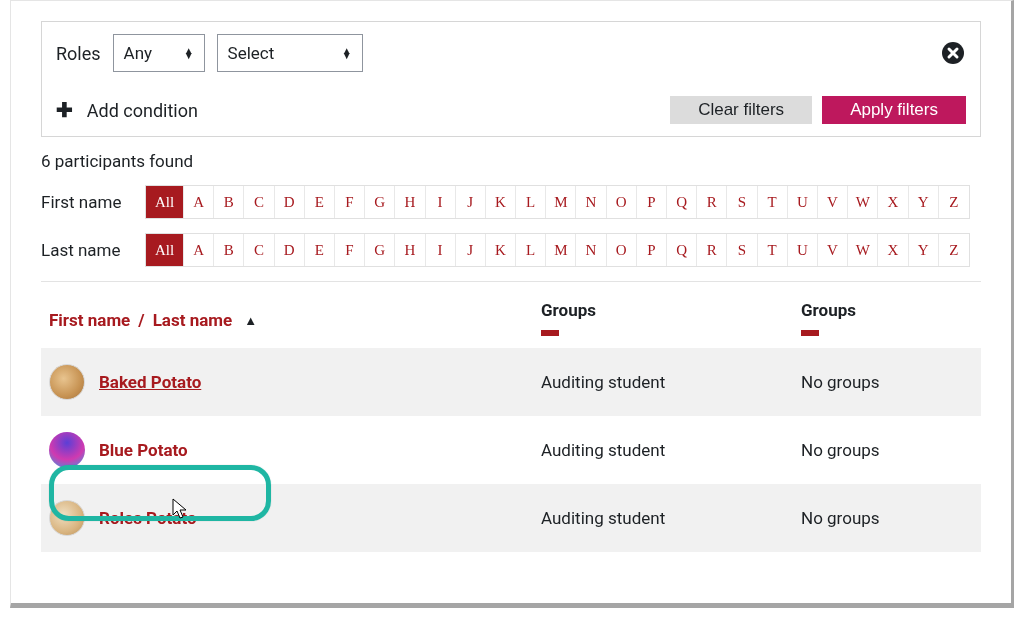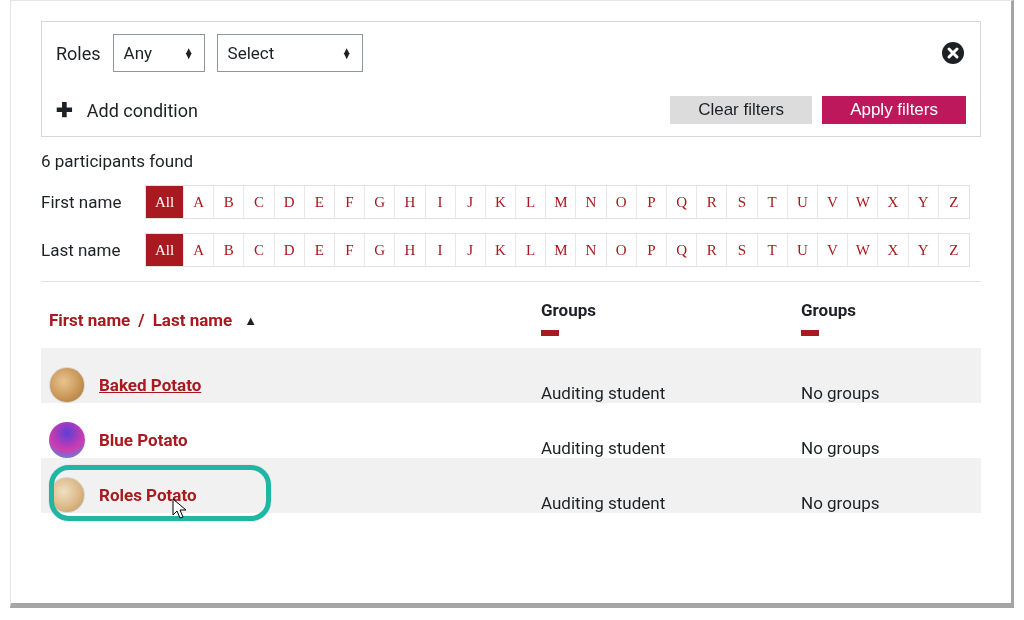--- a/index.html
+++ b/index.html
@@ -118,22 +118,22 @@
   .col-name { width:500px; padding-left:8px; display:flex; align-items:center; gap:8px; }
   .col-roles { width:260px; }
   .col-groups { flex:1; }
   .col-name .hdr-link { color:#a71a1f; font-weight:700; cursor:pointer; }
   .col-name .slash { color:#a71a1f; font-weight:700; }
   .sort-caret { font-size:13px; color:#1d2125; margin-left:4px; }
   .minus-bar {
     display:inline-block; width:18px; height:6px; background:#a71a1f; margin-top:4px;
   }
   .row {
-    display:flex; align-items:flex-end;
-    height:55px;
+    display:flex; align-items:center;
+    height:68px;
     font-size:17px;
   }
   .row.shaded { background:#f1f1f1; }
   .row .col-name { display:flex; align-items:center; gap:14px; }
   .avatar {
     width:36px; height:36px; border-radius:50%; flex:0 0 36px;
     background:#ccc;
   }
   .avatar.a0 { background: radial-gradient(circle at 40% 40%, #e8c48f, #c79353 60%, #a4703a); border:1px solid #d8d8d8; }
   .avatar.a1 { background: radial-gradient(circle at 50% 30%, #5b3fd6, #d03ab0 55%, #2aa5ea); }

